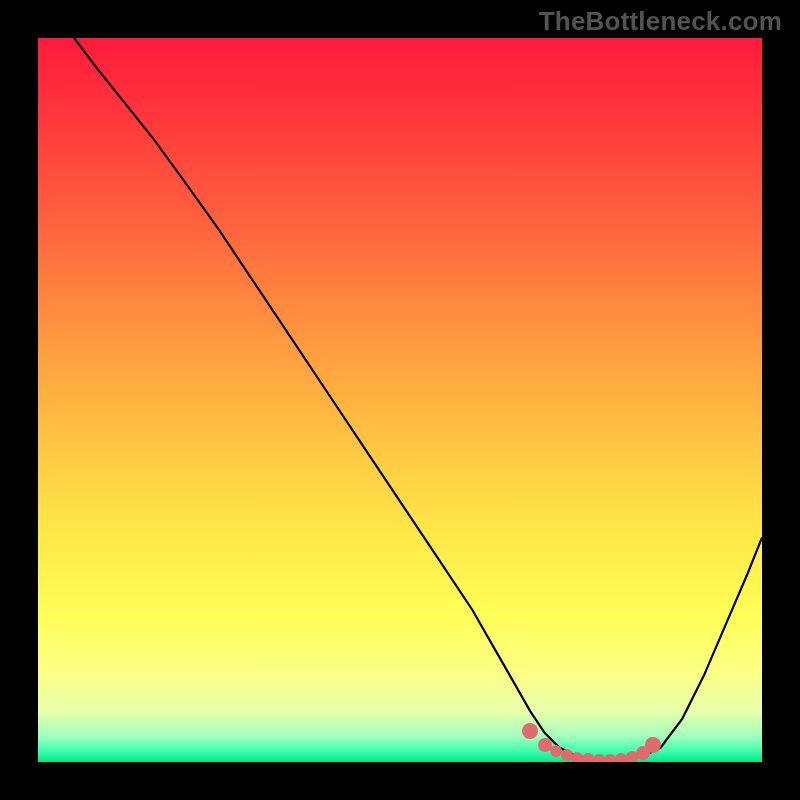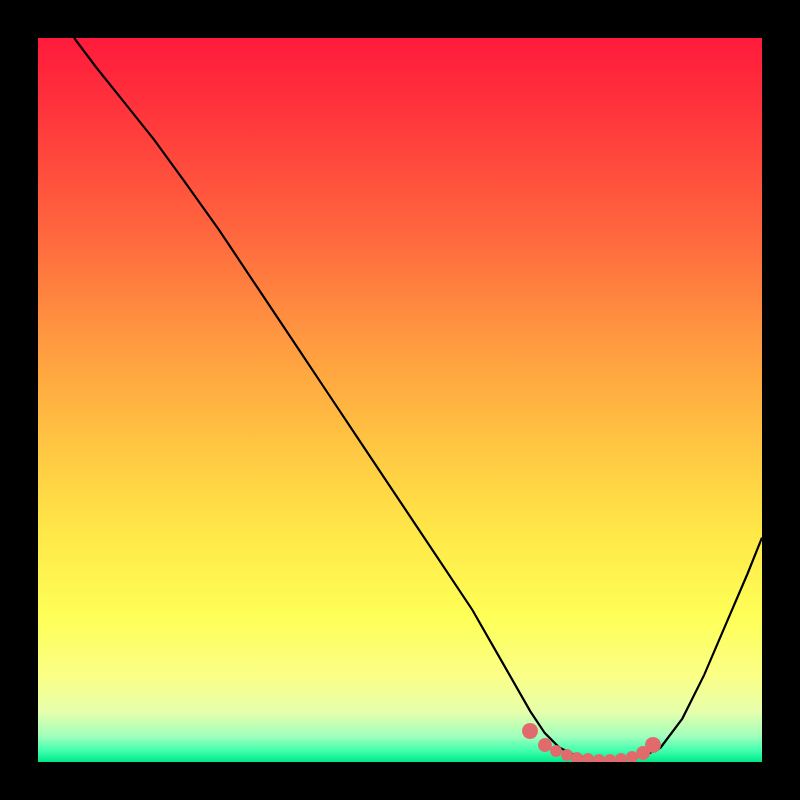--- a/index.html
+++ b/index.html
@@ -46,20 +46,21 @@
     position: absolute;
     border-radius: 50%;
     background: #e06a6c;
     transform: translate(-50%, -50%);
   }
 </style>
 </head>
 <body>
 
 <div class="frame">
+  <div class="watermark">TheBottleneck.com</div>
   <div class="plot">
     <div class="gradient"></div>
     <svg class="curve" viewBox="0 0 724 724" preserveAspectRatio="none">
       <path id="curve-path" fill="none" stroke="#000" stroke-width="2.2" d="M36.20 0.00 L57.92 28.96 L86.88 65.16 L115.84 101.36 L144.80 141.18 L181.00 191.86 L217.20 246.16 L253.40 300.46 L289.60 354.76 L325.80 409.06 L362.00 463.36 L398.20 517.66 L434.40 571.96 L463.36 622.64 L492.32 673.32 L506.80 695.04 L521.28 709.52 L535.76 716.76 L550.24 720.38 L564.72 721.83 L579.20 721.83 L593.68 720.38 L608.16 716.76 L622.64 709.52 L644.36 680.56 L666.08 637.12 L687.80 586.44 L709.52 535.76 L724.00 499.56"></path>
     </svg>
     <div id="dots">
         <div class="dot" style="width: 16px; height: 16px; left: 492.32px; top: 692.868px;"></div>
         <div class="dot" style="width: 14px; height: 14px; left: 506.8px; top: 706.624px;"></div>
         <div class="dot" style="width: 12px; height: 12px; left: 517.66px; top: 713.14px;"></div>
         <div class="dot" style="width: 12px; height: 12px; left: 528.52px; top: 716.76px;"></div>

